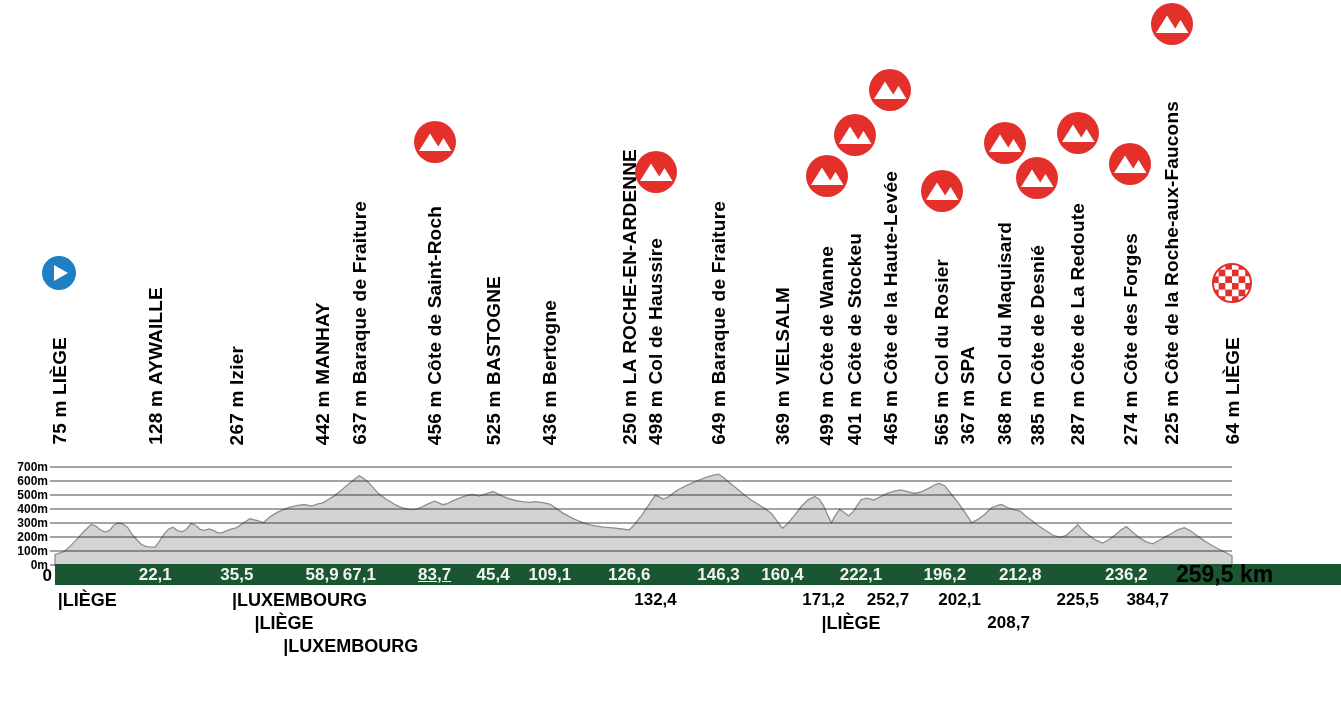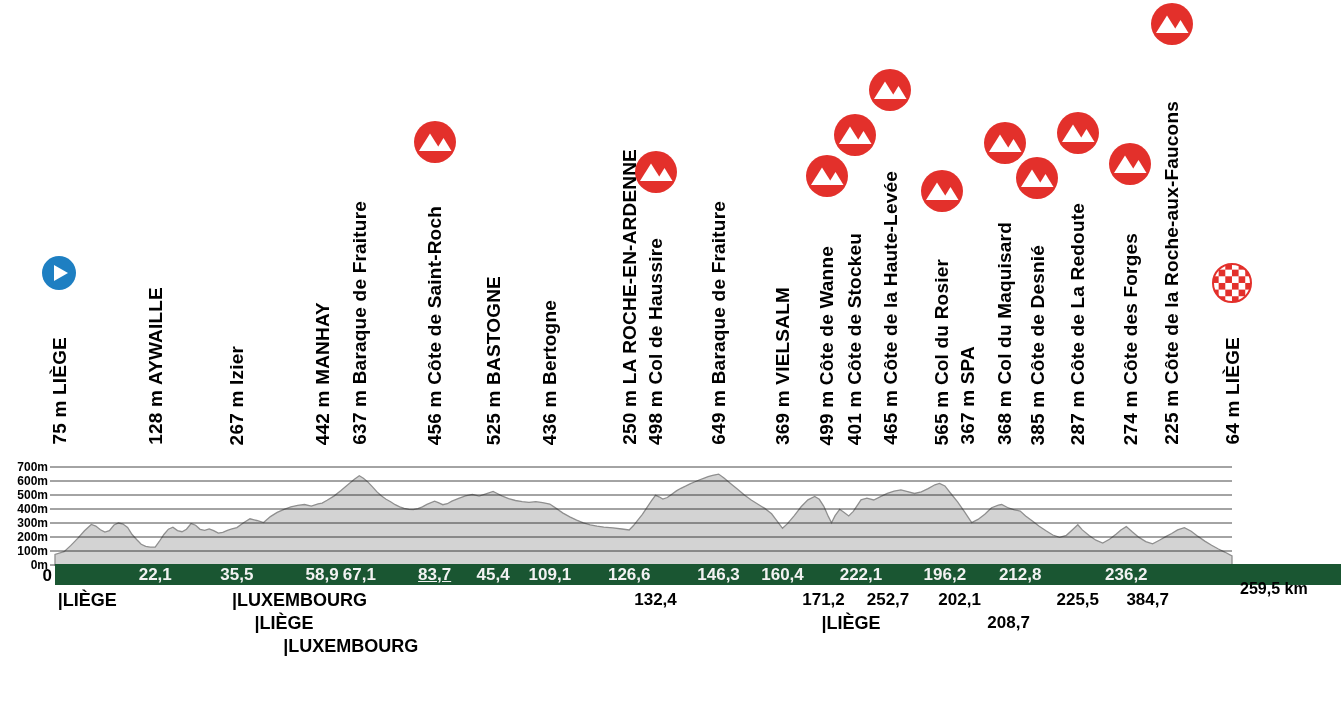--- a/index.html
+++ b/index.html
@@ -34,22 +34,22 @@
   }
   .prov{
     position:absolute;height:22px;line-height:22px;white-space:nowrap;
     font-size:18px;font-weight:bold;color:#000;text-align:left;
   }
   .zero-km{
     position:absolute;left:28px;top:566px;width:24px;height:20px;line-height:20px;
     text-align:right;font-size:17px;font-weight:bold;color:#000;
   }
   .total-km{
-    position:absolute;left:1240px;top:564px;height:21px;line-height:21px;
-    font-size:16px;font-weight:bold;color:#000;white-space:nowrap;margin-top:14px;
+    position:absolute;left:1176px;top:564px;height:21px;line-height:21px;
+    font-size:23px;font-weight:bold;color:#000;white-space:nowrap;
   }
 </style>
 </head>
 <body>
 
 <div class="stage">
   <svg id="profile-svg" width="1341" height="701">
       <path d="M 55 565 L 55.0 554.5 L 64.1 551.7 L 70.9 545.4 L 77.7 538.4 L 84.5 530.7 L 91.3 524.4 L 95.8 526.1 L 100.4 529.7 L 104.9 532.1 L 109.4 530.6 L 114.0 525.0 L 118.5 523.0 L 123.0 524.0 L 127.6 527.5 L 132.1 534.5 L 136.6 539.5 L 141.2 544.3 L 145.7 546.4 L 150.2 547.2 L 155.2 547.1 L 159.3 541.5 L 163.9 534.5 L 168.4 529.2 L 172.9 527.2 L 177.5 530.6 L 182.0 531.7 L 186.5 529.2 L 191.1 523.6 L 195.6 525.2 L 200.1 529.3 L 204.7 530.3 L 209.2 528.9 L 213.7 530.6 L 218.3 533.1 L 222.8 532.4 L 227.4 530.3 L 231.9 528.9 L 236.9 527.6 L 243.2 523.0 L 250.0 518.8 L 256.8 520.5 L 263.6 522.6 L 270.4 516.6 L 277.2 512.4 L 284.1 509.3 L 290.9 506.8 L 297.7 505.4 L 304.5 504.5 L 311.3 506.1 L 318.1 503.8 L 322.1 503.1 L 327.1 500.3 L 333.9 496.1 L 340.7 490.8 L 347.5 484.9 L 354.4 479.3 L 359.3 475.8 L 363.4 478.2 L 368.0 482.1 L 372.5 486.9 L 377.0 491.9 L 381.6 496.1 L 386.1 499.2 L 390.6 501.7 L 395.2 504.7 L 399.7 506.9 L 404.2 508.3 L 408.8 509.3 L 413.3 509.7 L 417.9 508.6 L 422.4 506.8 L 426.9 504.4 L 434.6 501.2 L 438.3 502.7 L 442.8 504.7 L 447.3 503.7 L 451.9 501.2 L 458.7 498.4 L 465.5 495.8 L 472.3 494.4 L 479.1 496.1 L 485.9 493.9 L 493.1 491.5 L 497.2 493.5 L 501.8 495.8 L 508.6 498.6 L 515.4 500.5 L 522.2 501.7 L 529.0 502.3 L 535.8 501.7 L 542.6 502.6 L 549.8 504.0 L 556.2 508.4 L 563.0 513.1 L 569.8 516.8 L 576.6 520.1 L 583.4 522.9 L 590.2 524.8 L 597.0 526.2 L 603.8 527.1 L 612.9 527.8 L 622.0 529.0 L 629.2 530.0 L 633.3 525.8 L 637.8 520.2 L 642.4 514.3 L 646.9 507.6 L 651.4 500.9 L 655.5 495.3 L 659.1 496.8 L 662.8 499.1 L 667.3 497.5 L 671.8 494.2 L 676.4 490.9 L 680.9 488.3 L 685.5 486.2 L 690.0 483.9 L 694.5 482.0 L 699.1 480.0 L 703.6 478.3 L 708.1 476.7 L 712.7 475.3 L 718.6 474.1 L 724.0 478.1 L 730.8 483.7 L 737.6 489.3 L 744.4 494.9 L 751.2 500.0 L 758.0 504.2 L 764.8 508.4 L 771.6 513.8 L 776.2 519.9 L 782.5 528.3 L 787.5 523.6 L 794.3 515.6 L 801.1 506.8 L 807.9 499.8 L 814.7 496.4 L 819.3 499.3 L 823.8 506.3 L 828.3 516.4 L 831.5 522.7 L 835.1 515.6 L 839.7 509.3 L 844.2 512.6 L 848.7 515.9 L 853.3 511.4 L 861.0 499.9 L 866.9 498.2 L 873.7 500.0 L 880.5 496.7 L 887.3 493.3 L 894.1 491.1 L 900.9 489.8 L 907.7 491.6 L 914.5 493.5 L 921.3 491.9 L 928.1 488.6 L 934.9 484.8 L 939.5 483.4 L 944.9 485.9 L 950.8 493.5 L 957.6 501.9 L 964.4 511.7 L 971.7 522.7 L 978.0 519.4 L 984.8 514.2 L 991.6 507.7 L 998.4 505.1 L 1001.6 504.5 L 1007.5 507.5 L 1014.3 509.8 L 1020.2 511.1 L 1025.6 515.9 L 1032.4 521.0 L 1039.2 526.2 L 1046.0 530.8 L 1052.8 535.0 L 1059.6 537.4 L 1066.4 535.3 L 1073.3 528.9 L 1077.8 524.8 L 1082.3 529.9 L 1089.1 535.5 L 1095.9 540.2 L 1102.7 543.0 L 1109.5 539.2 L 1116.3 534.1 L 1120.9 529.9 L 1126.3 526.6 L 1132.2 531.8 L 1139.0 537.4 L 1145.8 541.6 L 1152.6 543.9 L 1159.4 540.2 L 1166.2 536.4 L 1171.7 533.5 L 1177.6 529.9 L 1184.4 527.6 L 1191.2 531.3 L 1198.0 536.4 L 1204.8 541.1 L 1211.6 545.3 L 1218.4 549.0 L 1225.2 552.3 L 1232.0 556.0 L 1232 565 Z" fill="#d3d3d3" stroke="#8f8f8f" stroke-width="1.3"></path>
       <line x1="50" y1="467.0" x2="1232" y2="467.0" stroke="#1a1a1a" stroke-width="0.8"></line>
       <text x="48" y="470.5" text-anchor="end" font-size="12" font-weight="bold" fill="#000" font-family="Liberation Sans, sans-serif">700m</text>

